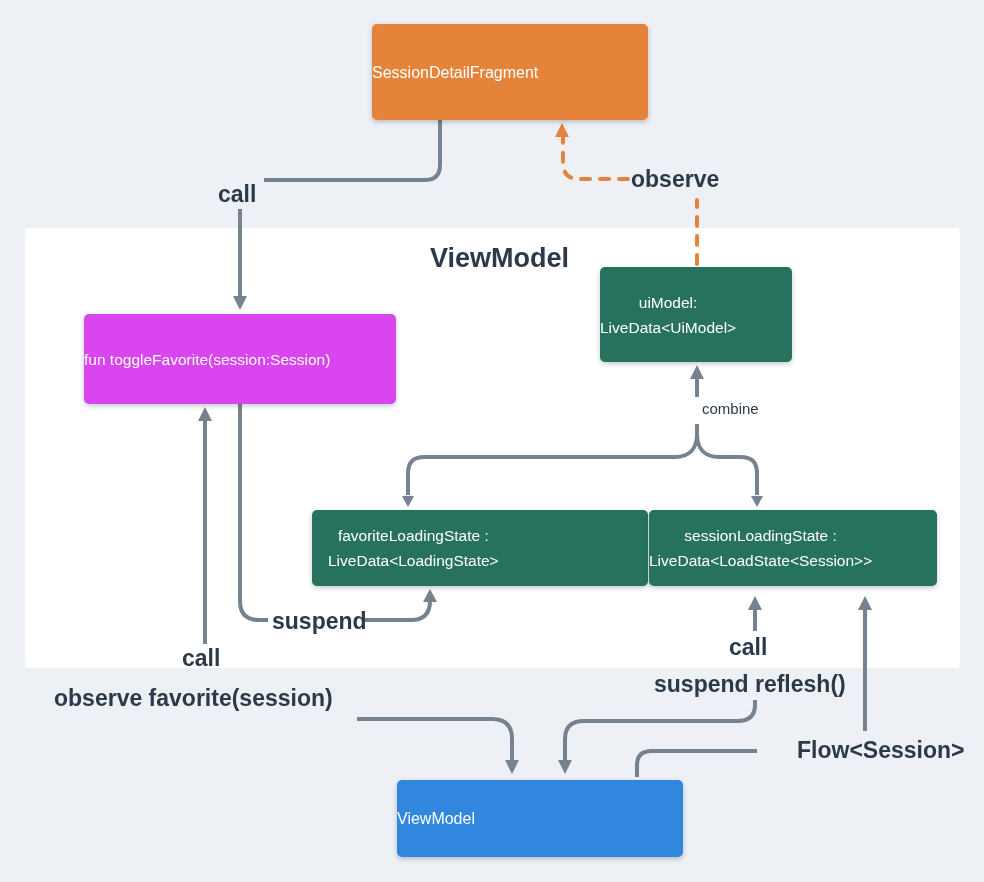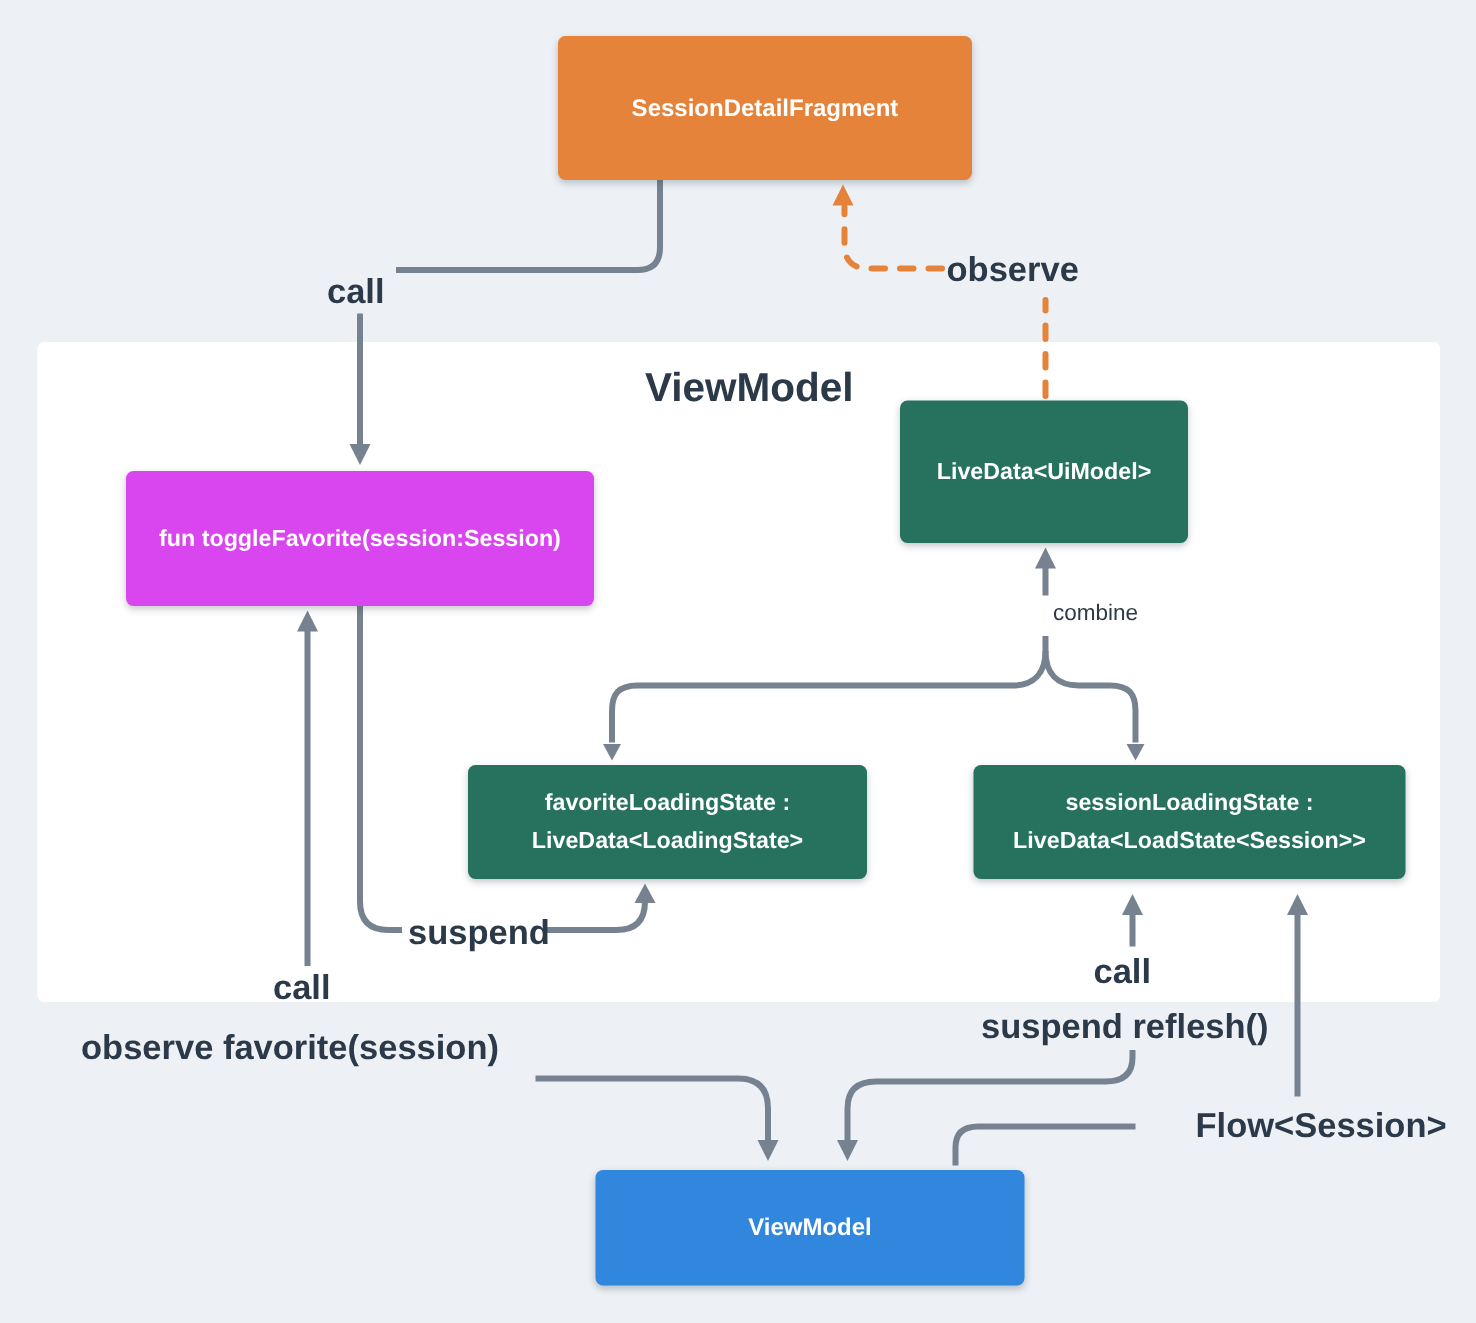--- a/index.html
+++ b/index.html
@@ -14,33 +14,33 @@
     position:absolute;left:25px;top:228px;width:935px;height:440px;
     background:#FFFFFF;border-radius:4px;
   }
   #vm-title{
     position:absolute;left:430px;top:243px;
     font-size:27px;font-weight:600;color:#2B3948;
   }
   svg.edges{position:absolute;left:0;top:0;z-index:2;}
   .node{
     position:absolute;z-index:3;
-    display:flex;align-items:center;justify-content:center;
-    color:#FFFFFF;font-weight:700;font-size:15.5px;
+    display:flex;align-items:center;
+    color:#FFFFFF;font-weight:400;font-size:15.5px;
     border-radius:5px;text-align:center;line-height:25px;
     box-shadow:0 2px 5px rgba(40,55,70,0.28);
   }
   .node-orange{background:#E5833B;}
   .node-teal{background:#d946ef;}
   .node-green{background:#27725F;}
   .node-blue{background:#3187DD;}
   #node-fragment{left:372px;top:24px;width:276px;height:96px;font-size:16px;}
   #node-toggle{left:84px;top:314px;width:312px;height:90px;}
   #node-uimodel{left:600px;top:267px;width:192px;height:95px;}
-  #node-favstate{left:312px;top:510px;width:266px;height:76px;}
+  #node-favstate{left:312px;top:510px;width:320px;height:76px;padding-left:16px;}
   #node-sessstate{left:649px;top:510px;width:288px;height:76px;}
   #node-repo{left:397px;top:780px;width:286px;height:77px;font-size:16px;}
   .lbl{
     position:absolute;z-index:4;
     color:#2B3948;font-size:23px;font-weight:600;white-space:nowrap;
   }
   .lbl-small{font-size:15px;font-weight:400;}
   #lbl-call-top{left:218px;top:181px;}
   #lbl-observe{left:631px;top:166px;}
   #lbl-combine{left:662px;top:400px;margin-left:40px;}
@@ -112,20 +112,21 @@
   <div class="node node-orange" id="node-fragment">
     <span>SessionDetailFragment</span>
   </div>
 
   <div class="node node-teal" id="node-toggle">
     <span>fun toggleFavorite(session:Session)</span>
   </div>
 
   <div class="node node-green" id="node-uimodel">
     <span>
+      <span style="display:block">uiModel:</span>
       <span style="display:block">LiveData&lt;UiModel&gt;</span>
     </span>
   </div>
 
   <div class="node node-green" id="node-favstate">
     <span>
       <span style="display:block">favoriteLoadingState :</span>
       <span style="display:block">LiveData&lt;LoadingState&gt;</span>
     </span>
   </div>

